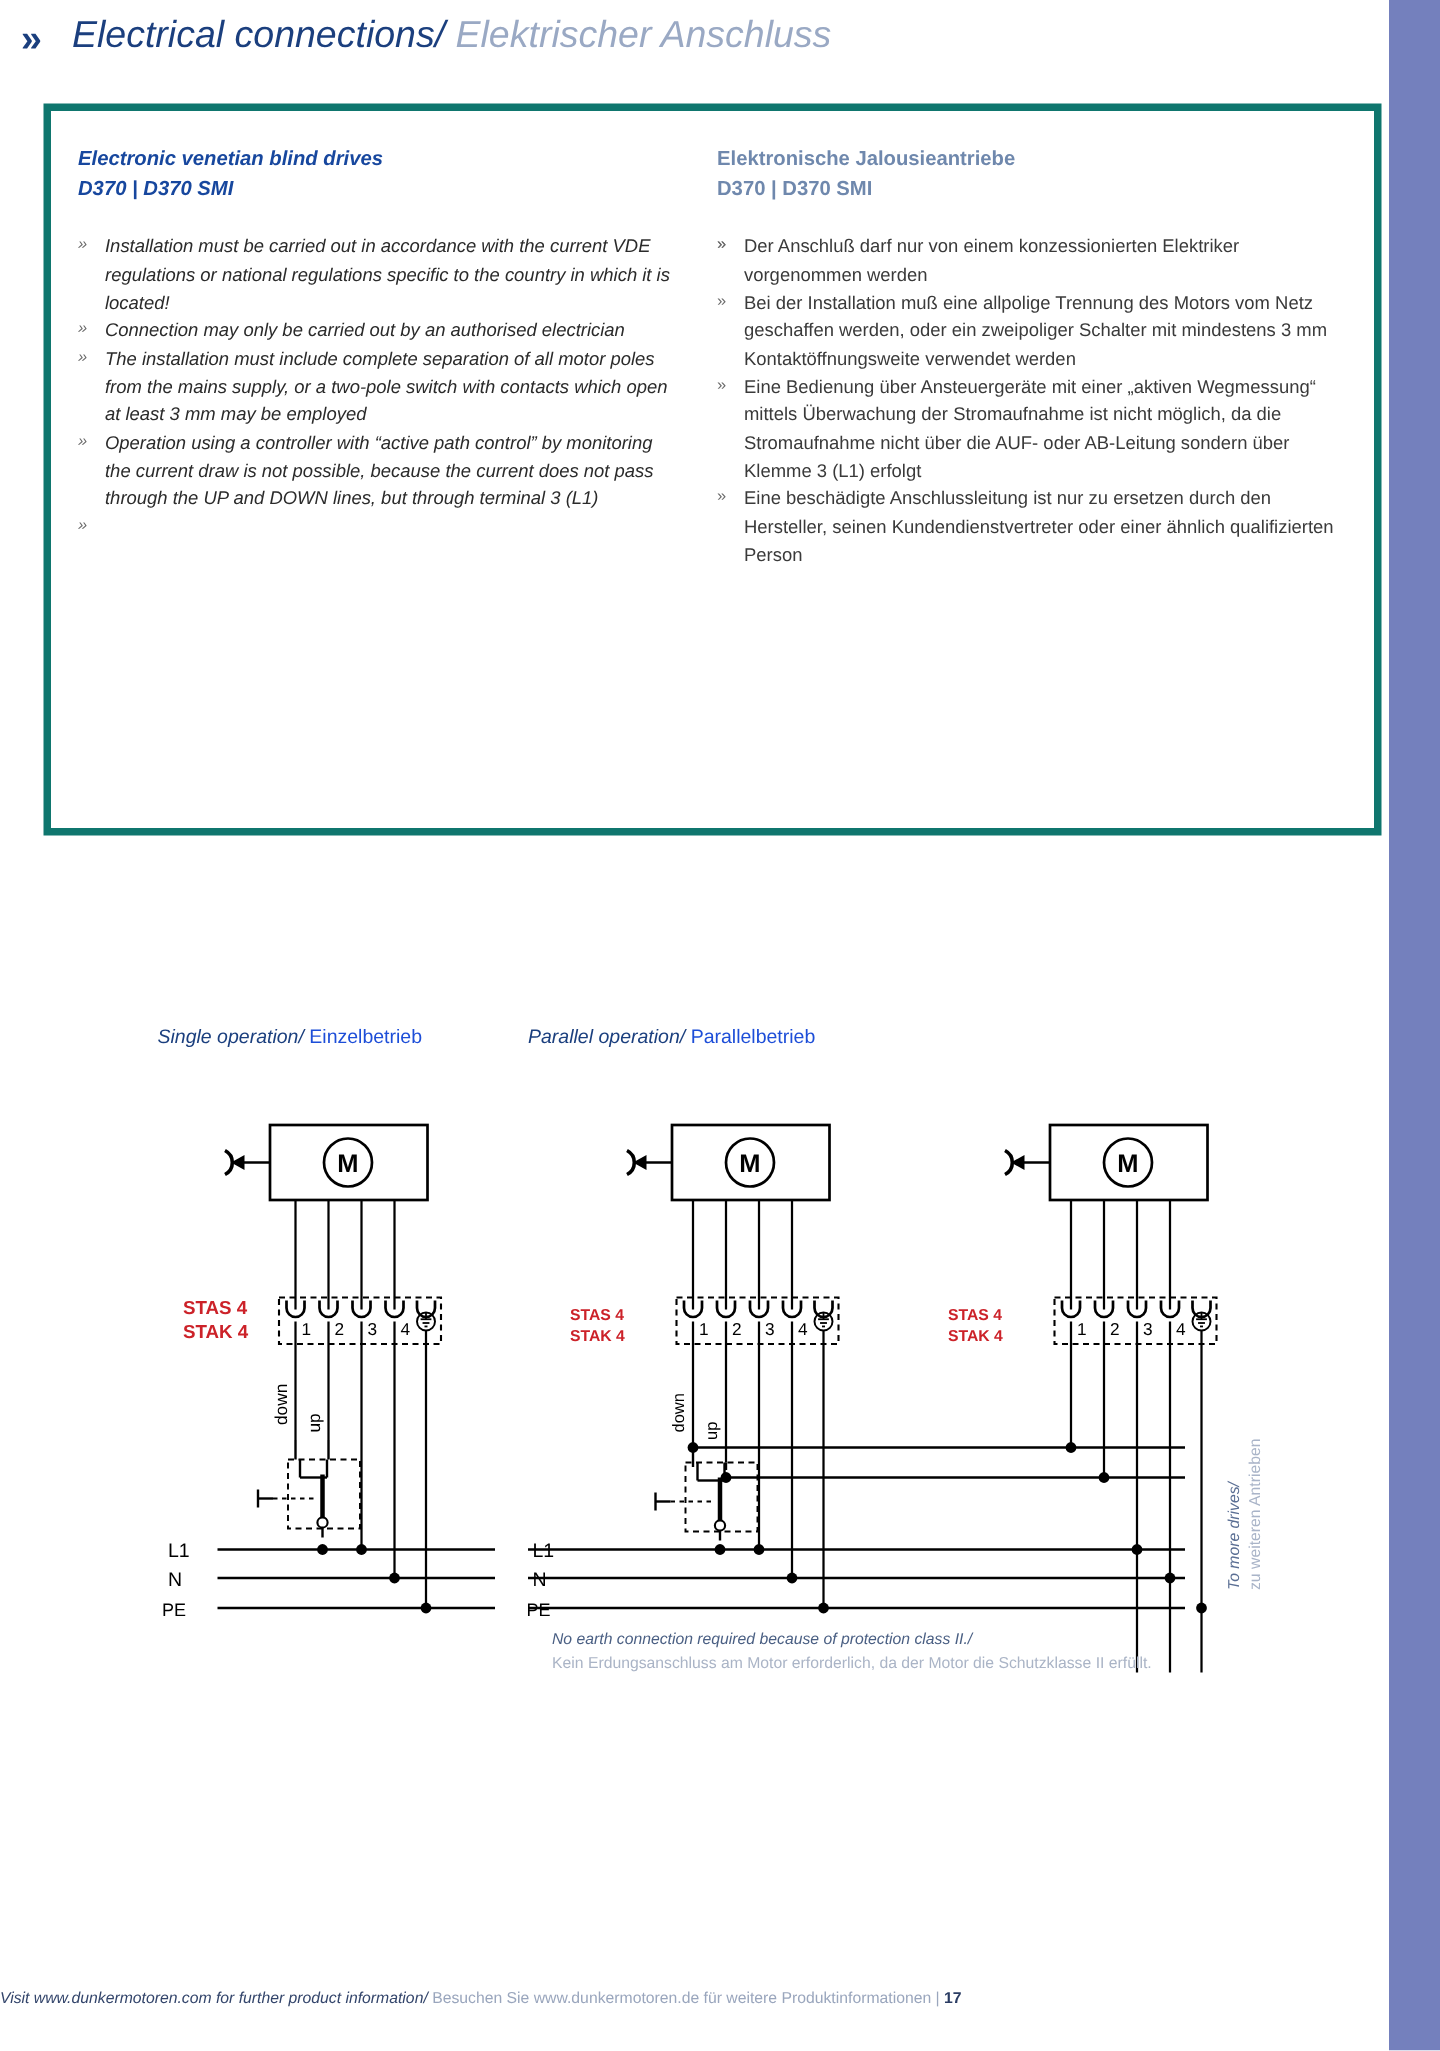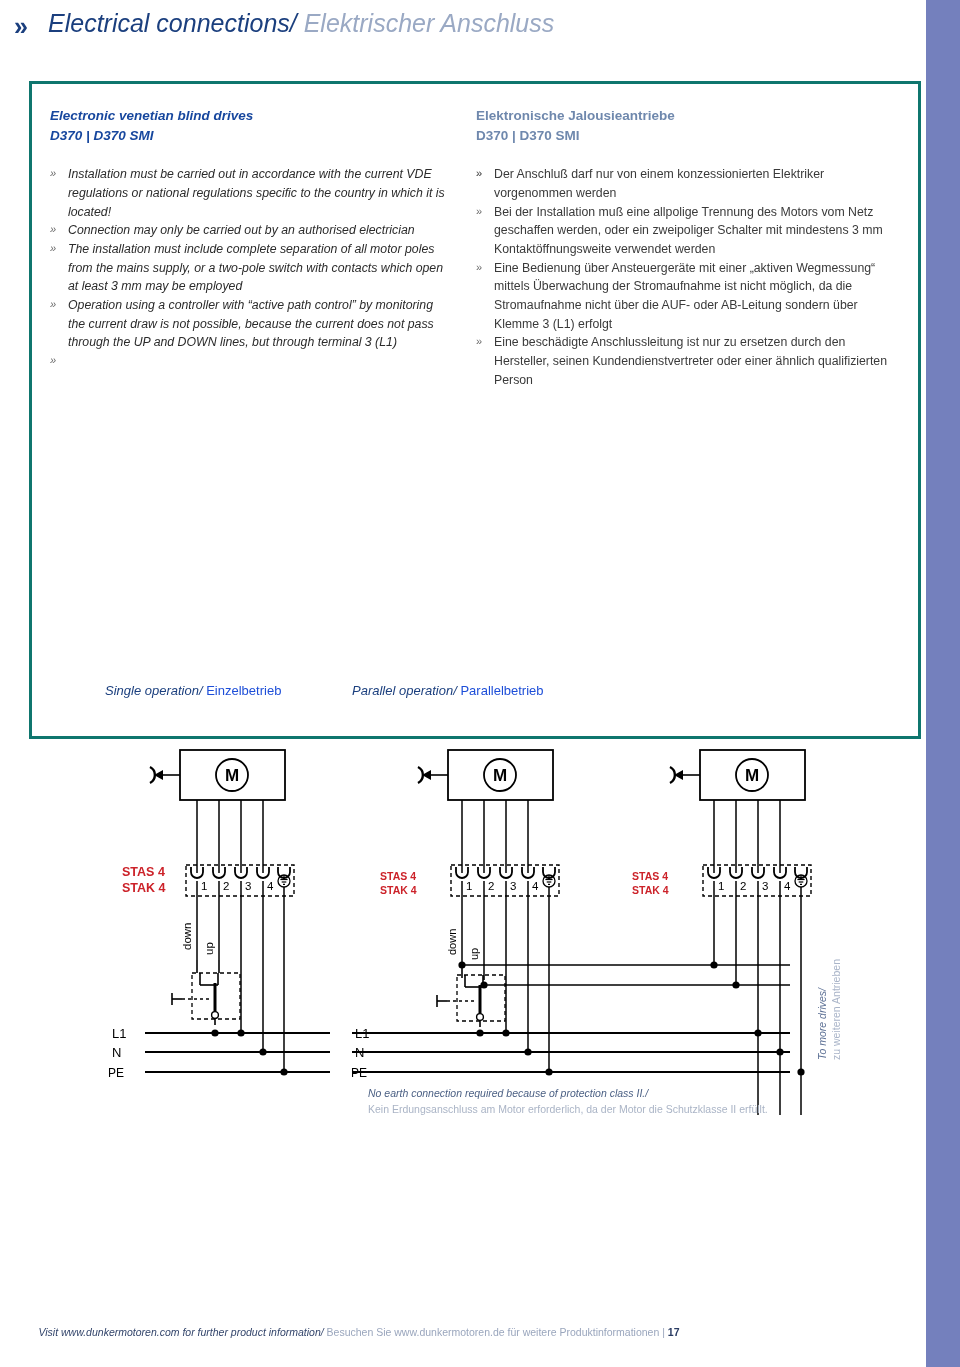--- a/index.html
+++ b/index.html
@@ -78,24 +78,23 @@
     margin-left: -2px;
     line-height: 1;
   }
 
   
   .text-frame {
     position: absolute;
     left: 29px;
     top: 69px;
     width: 892px;
-    height: 658px;
-    border: 3px solid #0f766e;
+    height: 488px;
+    border: 5px solid #0f766e;
     box-sizing: border-box;
-    margin-top: 12px;
   }
 
   .col {
     position: absolute;
     top: 22px;
   }
   .col-en { left: 18px;  width: 400px; }
   .col-de { left: 444px; width: 420px; }
 
   .sec-head {
@@ -159,21 +158,21 @@
   }
   .footnote .fn-en { color: #4a5f83; font-style: italic; margin-top: 48px; }
   .footnote .fn-de { color: #aab4c6; font-style: normal; margin-top: 16px; }
 
   
   .footer {
     position: absolute;
     left: 0;
     top: 1326px;
     width: 732px;
-    text-align: center;
+    text-align: left;
     padding-right: 14px;
     box-sizing: border-box;
     font-size: 10.5px;
     white-space: nowrap;
   }
   .footer .f-en { color: #33456b; font-style: italic; }
   .footer .f-de { color: #9aa6bd; font-style: normal; }
   .footer .f-sep { color: #9aa6bd; }
   .footer .f-page { color: #2a3c63; font-weight: bold; font-style: normal; }
 </style>

